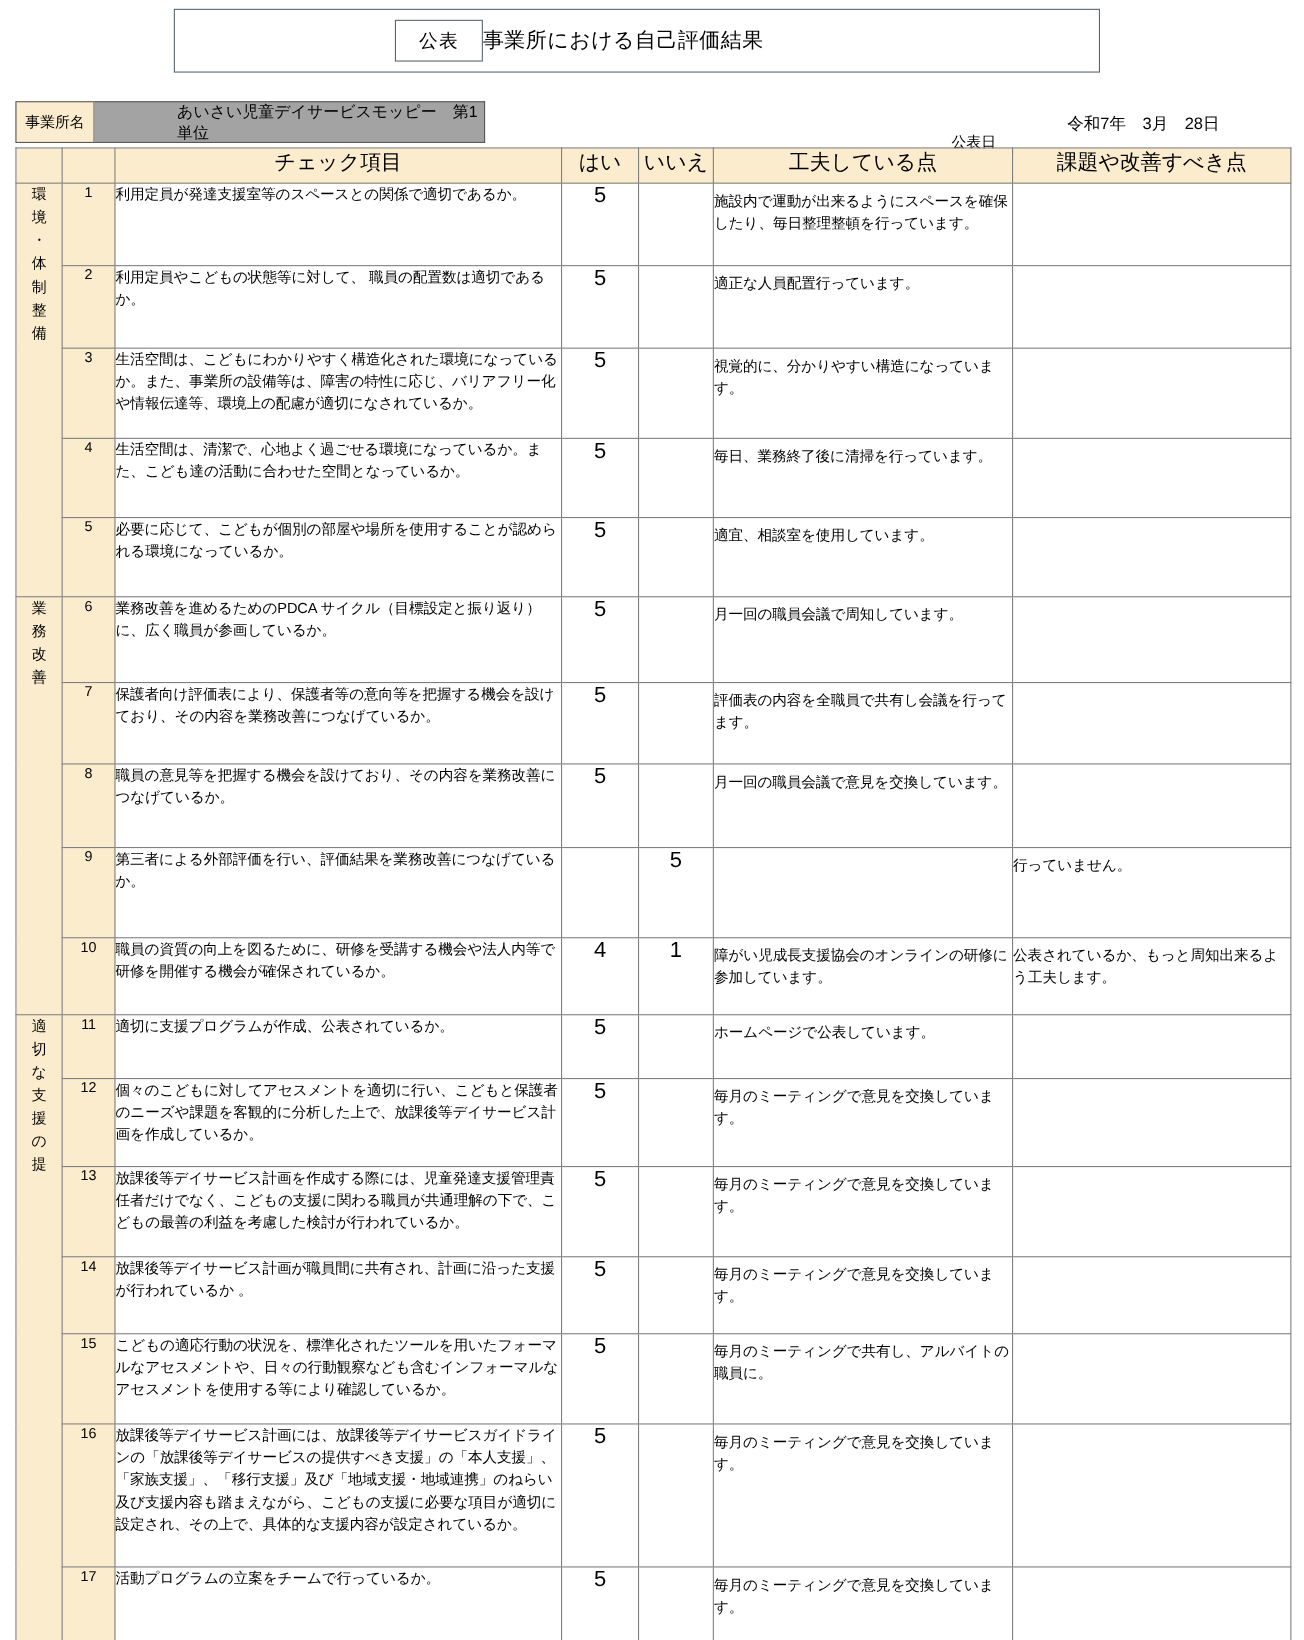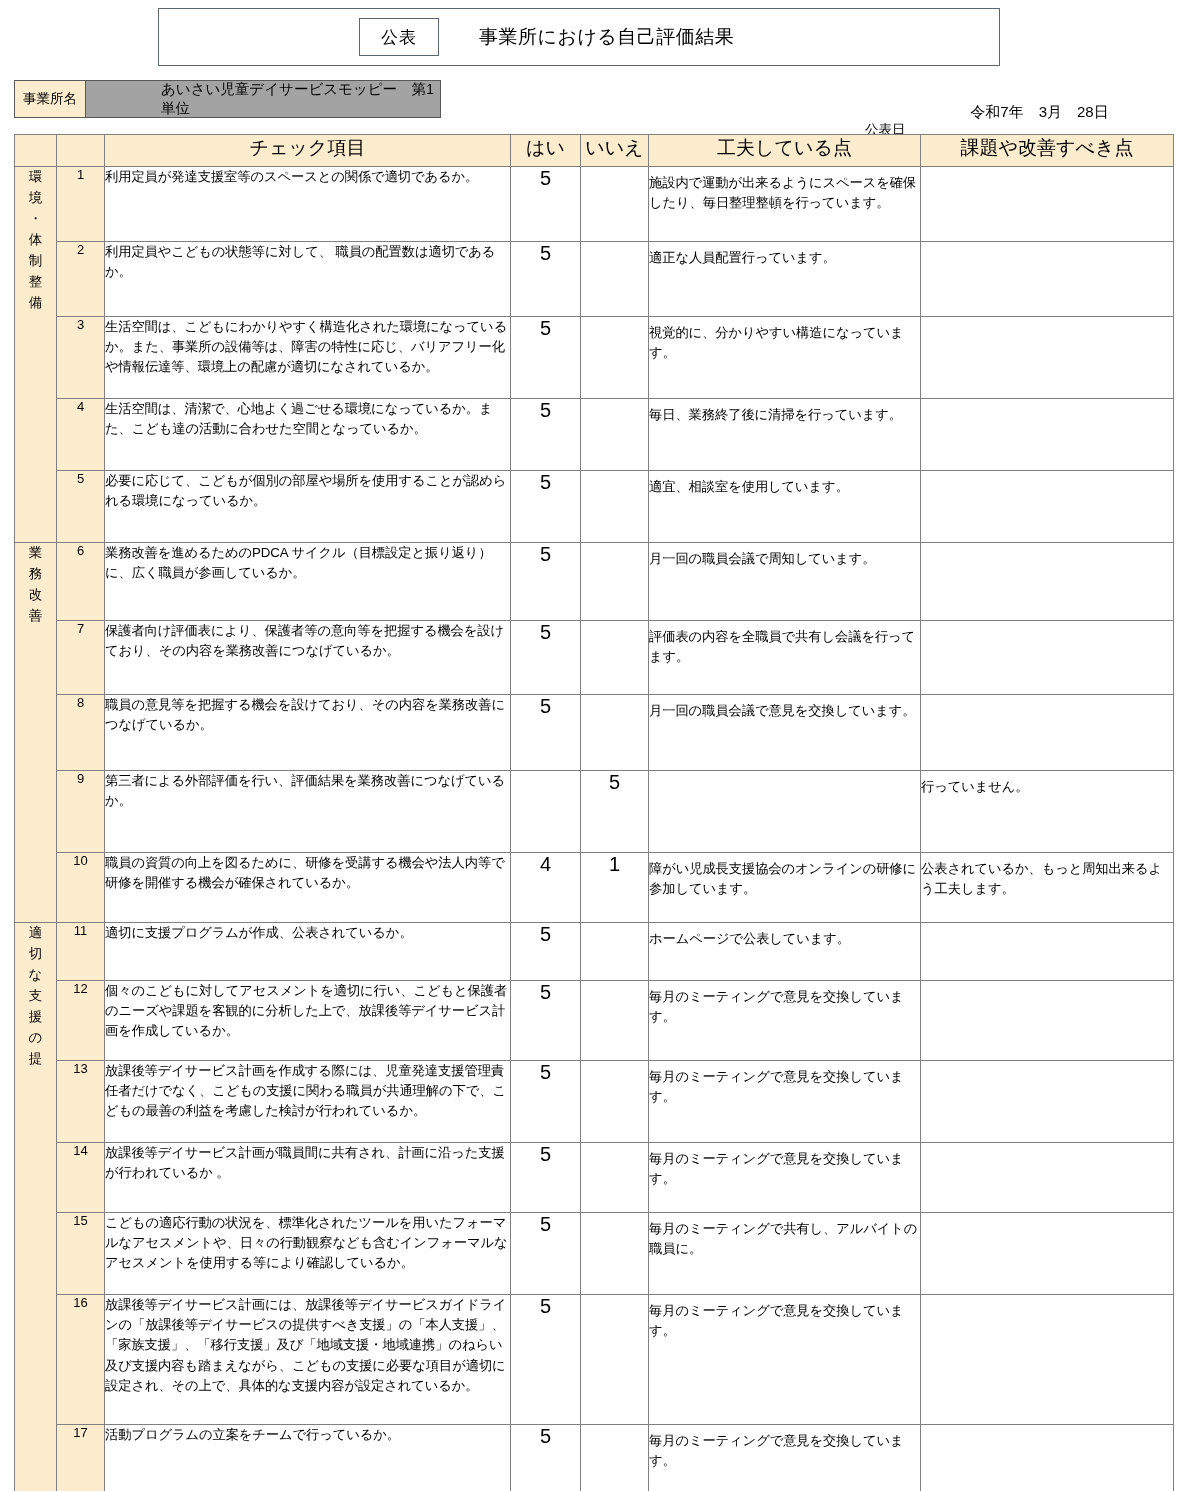--- a/index.html
+++ b/index.html
@@ -25,21 +25,20 @@
   .title-band {
     position: absolute;
     left: 158px;
     top: 8px;
     width: 842px;
     height: 58px;
     border: 1px solid #5b6670;
     box-sizing: border-box;
     display: flex;
     align-items: center;
-    gap: 40px;
   }
   .title-chip {
     margin-left: 200px;
     width: 80px;
     height: 38px;
     border: 1px solid #5b6670;
     box-sizing: border-box;
     display: flex;
     align-items: center;
     justify-content: center;
@@ -48,21 +47,21 @@
   }
   .title-text {
     font-size: 19px;
     letter-spacing: 0.5px;
   }
 
   
   .office-row {
     position: absolute;
     left: 14px;
-    top: 80px;
+    top: 92px;
     height: 38px;
     display: flex;
   }
   .office-label {
     width: 72px;
     height: 38px;
     border: 1px solid #595959;
     box-sizing: border-box;
     background: #fbeccd;
     display: flex;

